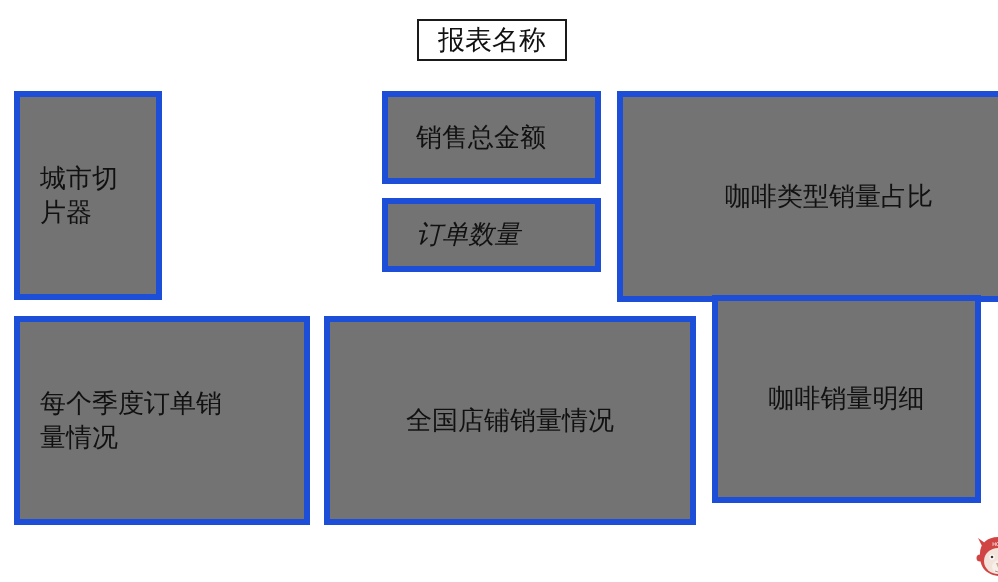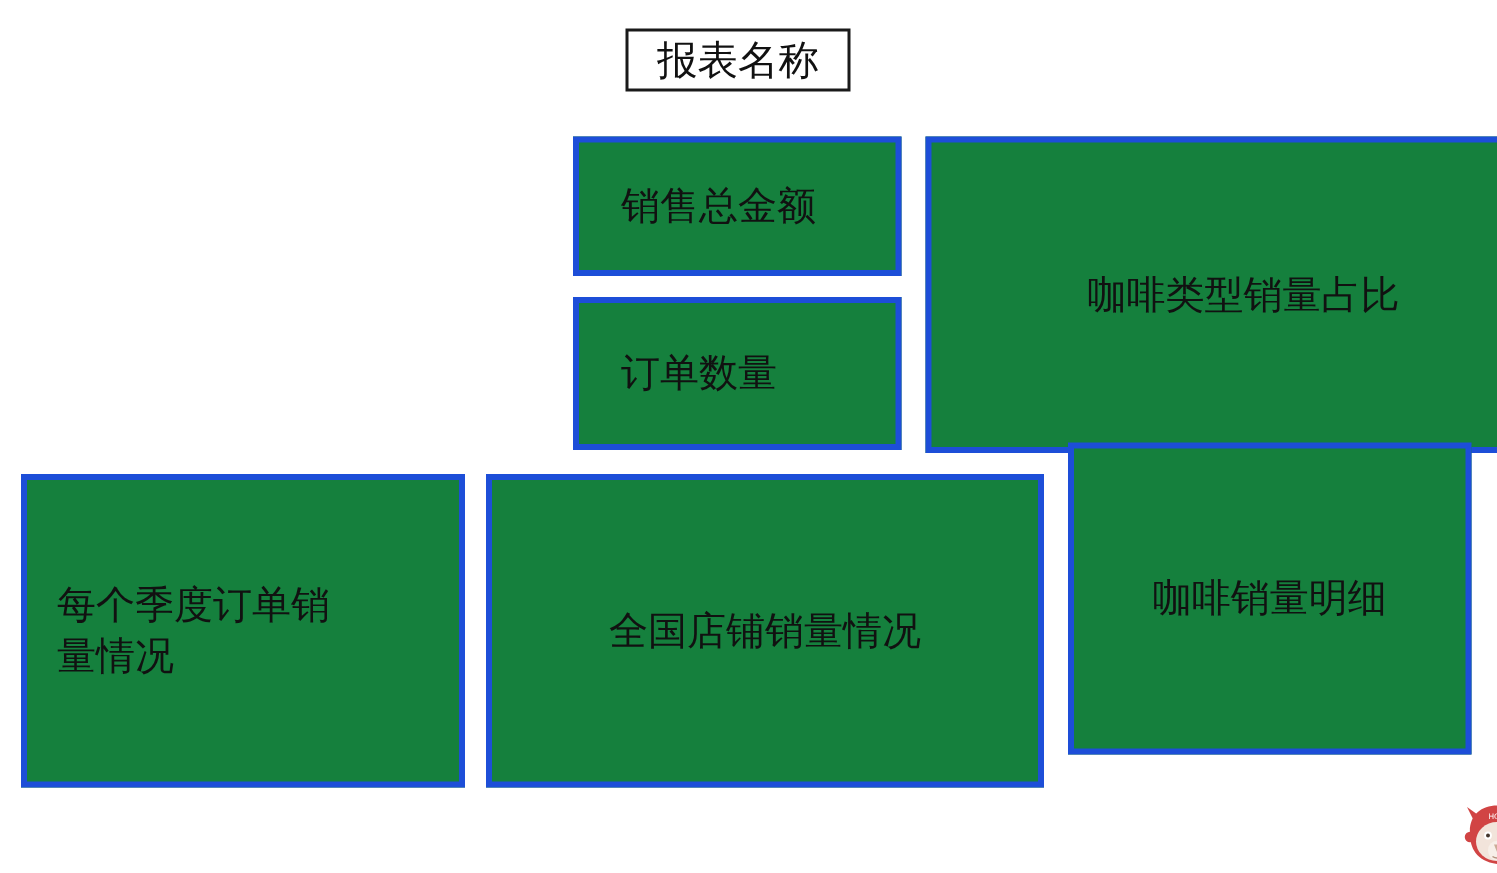--- a/index.html
+++ b/index.html
@@ -40,22 +40,22 @@
     font-size: 27px;
     line-height: 1;
     color: #111111;
     letter-spacing: 0px;
     white-space: nowrap;
   }
 
   
   .panel {
     position: absolute;
-    background: #15803d;
-    border: 4px solid #1d4ed8;
+    background: #737373;
+    border: 6px solid #1d4ed8;
     box-sizing: border-box;
     display: flex;
     overflow: hidden;
   }
   .panel .panel-label {
     font-size: 26px;
     line-height: 1.28;
     color: #111111;
     white-space: pre-line;
     display: block;
@@ -107,27 +107,31 @@
 </style>
 </head>
 <body>
 
 <div id="canvas">
 
   <div class="title-box">
     <span class="title-text">报表名称</span>
   </div>
 
+  <div class="panel align-left-mid" style="left:14px; top:91px; width:148px; height:209px;">
+    <span class="panel-label">城市切
+片器</span>
+  </div>
 
 
   <div class="panel align-leftish-mid" style="left:382px; top:91px; width:219px; height:93px;">
     <span class="panel-label">销售总金额</span>
   </div>
 
-  <div class="panel align-leftish-mid" style="left:382px; top:198px; width:219px; height:102px;">
+  <div class="panel align-leftish-mid" style="left:382px; top:198px; width:219px; height:74px;font-style:italic;">
     <span class="panel-label">订单数量</span>
   </div>
 
   <div class="panel align-center-mid" style="left:617px; top:91px; width:424px; height:211px;">
     <span class="panel-label">咖啡类型销量占比</span>
   </div>
 
   <div class="panel align-left-mid" style="left:14px; top:316px; width:296px; height:209px;">
     <span class="panel-label">每个季度订单销
 量情况</span>

